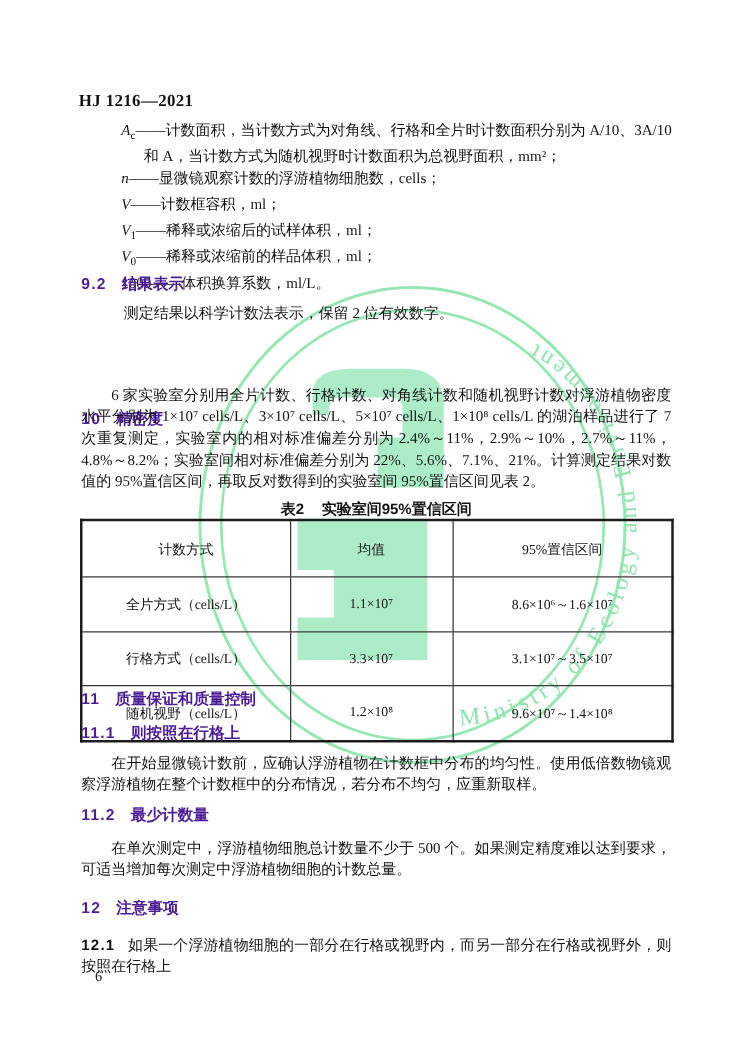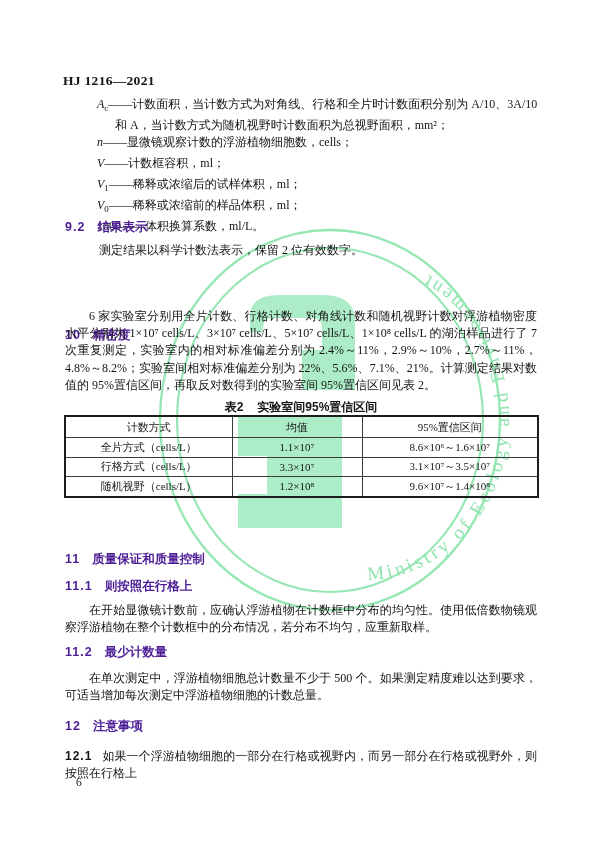--- a/index.html
+++ b/index.html
@@ -21,21 +21,21 @@
   .h .num{margin-right:12px;letter-spacing:1px;}
   
   .para{width:472px;font-size:12px;line-height:17.2px;text-align:justify;text-indent:2em;}
   .para-inline{width:472px;font-size:12px;line-height:17.2px;text-align:justify;}
   .para-inline .num{font-family:"Liberation Sans","DejaVu Sans",sans-serif;font-weight:bold;margin-right:10px;letter-spacing:1px;}
   
   .tcap{width:472px;text-align:center;font-family:"Liberation Sans","DejaVu Sans",sans-serif;font-weight:bold;font-size:12px;}
   .tcap .cap-label{margin-right:14px;}
   table.t2{border-collapse:collapse;width:473px;table-layout:fixed;background:transparent;}
   table.t2 td,table.t2 th{border:1px solid #3a3a3a;text-align:center;vertical-align:middle;
-      font-size:11px;font-weight:normal;padding:0;background:transparent;color:#141414;}
+      font-size:11px;font-weight:normal;padding:12px;background:transparent;color:#141414;}
   table.t2{border:2px solid #1c1c1c;}
   table.t2 tr.hd td{height:20px;}
   table.t2 tr.dr td{height:18.5px;}
   .pgnum{font-size:11.5px;}
 </style>
 </head>
 <body>
 
 <svg id="wm" viewBox="0 0 600 848" xmlns="http://www.w3.org/2000/svg" aria-hidden="true">
   <g opacity="0.92">

